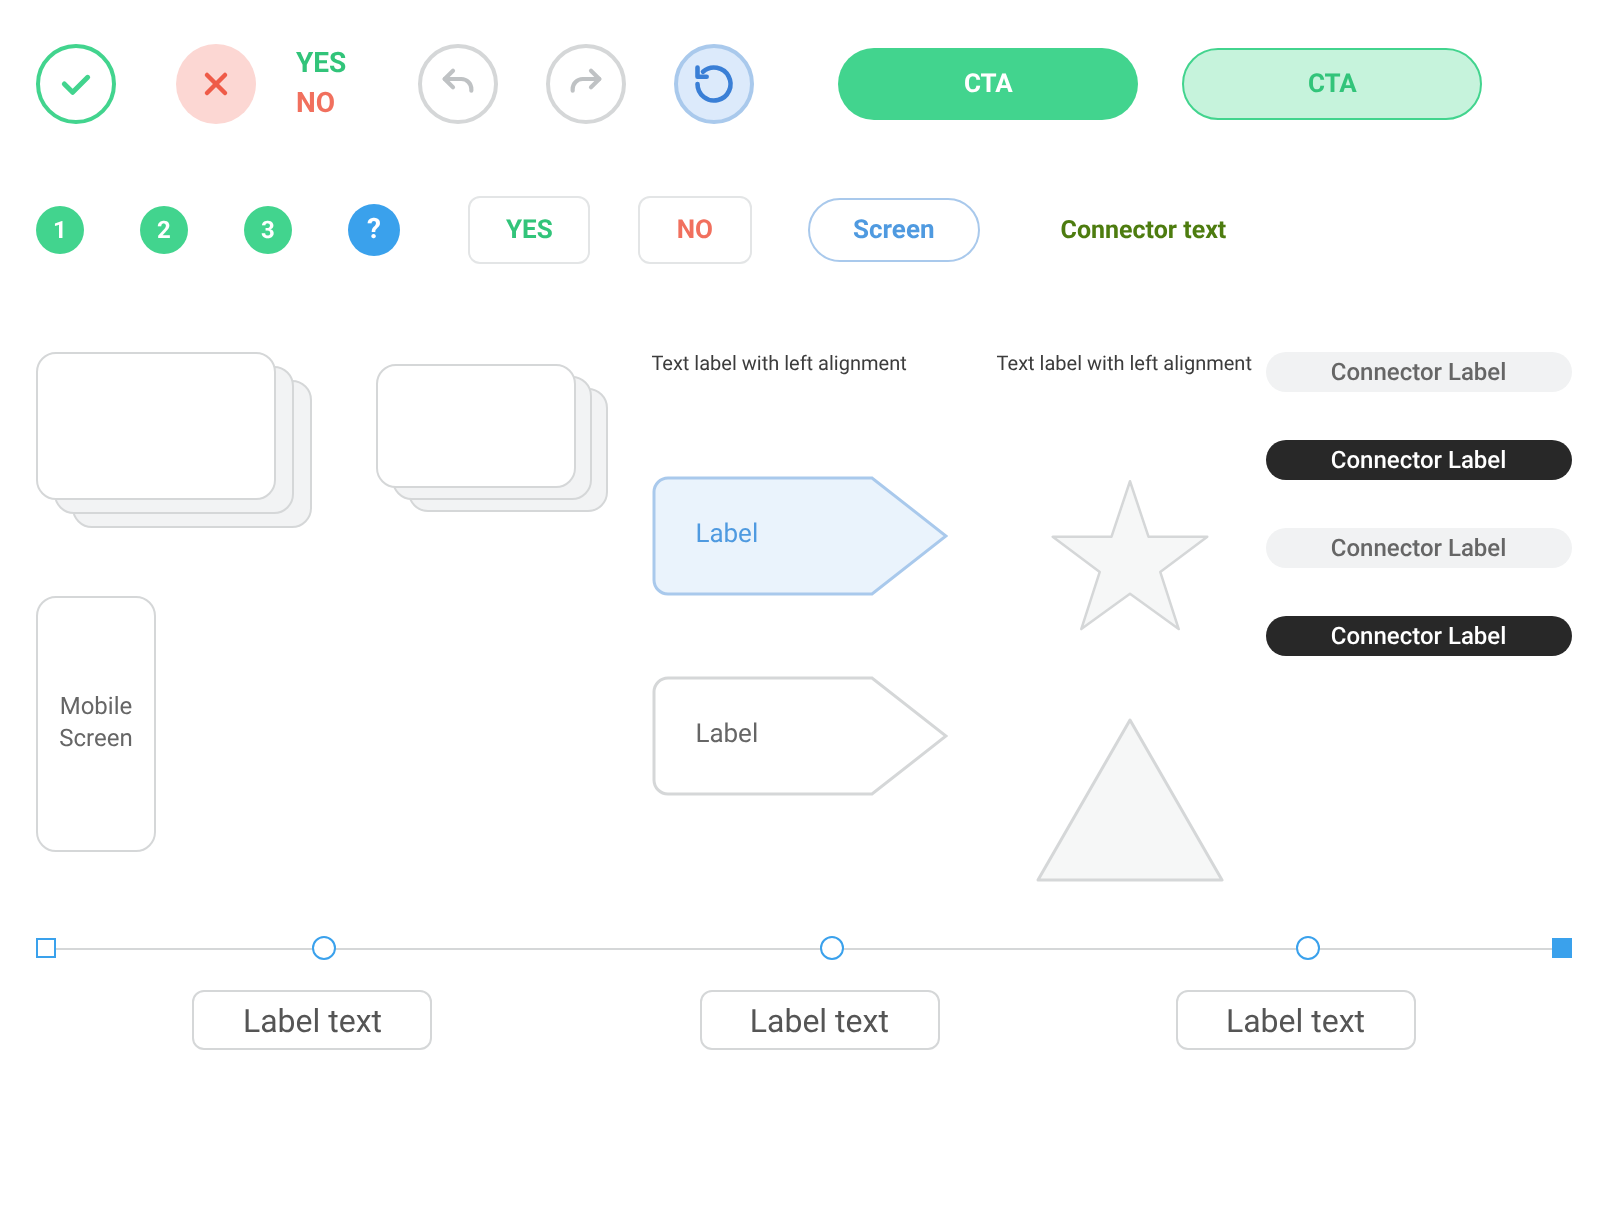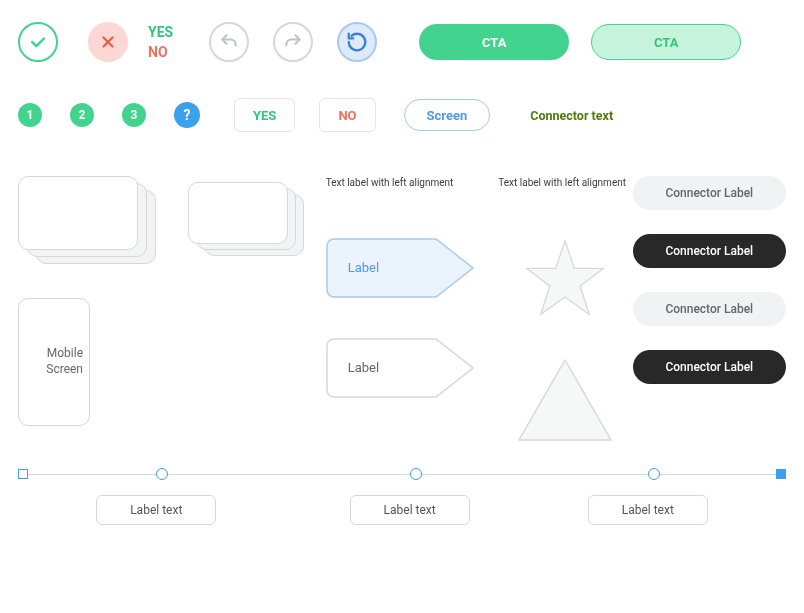--- a/index.html
+++ b/index.html
@@ -39,44 +39,44 @@
   .stackA .c2{position:absolute;right:9px;bottom:7px;width:120px;height:74px;background:#f2f3f4}
   .stackA .c3{position:absolute;right:18px;bottom:14px;width:120px;height:74px}
   .stackB{width:120px;height:80px}
   .stackB .c1{position:absolute;right:0;bottom:0;width:100px;height:62px;background:#f2f3f4}
   .stackB .c2{position:absolute;right:8px;bottom:6px;width:100px;height:62px;background:#f2f3f4}
   .stackB .c3{position:absolute;right:16px;bottom:12px;width:100px;height:62px}
   .screens{display:flex;gap:24px;align-items:flex-end}
   .web{width:188px;height:128px;border:1.5px solid #d5d7d8;border-radius:6px;position:relative;display:flex;align-items:center;justify-content:center;color:#666;font-size:13px}
   .web::before{content:"";position:absolute;top:0;left:0;right:0;height:18px;border-bottom:1.5px solid #d5d7d8;border-radius:6px 6px 0 0}
   .web::after{content:"";position:absolute;top:6px;left:8px;width:5px;height:5px;border-radius:50%;background:#d5d7d8;box-shadow:9px 0 0 #d5d7d8,18px 0 0 #d5d7d8}
-  .mobile{width:72px;height:128px;border:1.5px solid #d5d7d8;border-radius:10px;display:flex;align-items:center;justify-content:center;text-align:right;font-size:12px;line-height:1.3;color:#666;padding:0 6px}
+  .mobile{width:60px;height:128px;border:1.5px solid #d5d7d8;border-radius:10px;display:flex;align-items:center;justify-content:center;text-align:center;font-size:12px;line-height:1.3;color:#666;padding:0 6px}
   .colB{width:180px;margin-left:20px}
   .tlabel{font-size:10px;line-height:1.35;color:#3c3c3c;margin-bottom:48px;width:130px}
   .tag{width:148px;height:60px;position:relative;display:flex;align-items:center;padding-left:22px;font-size:13px;margin-bottom:40px}
   .tag svg{position:absolute;inset:0;width:100%;height:100%}
   .tag-blue{color:#4f9ae0}
   .tag-grey{color:#666}
   .colC{width:140px;margin-left:0}
   .star,.tri{display:flex;justify-content:center}
   .star{margin-top:40px;margin-bottom:38px}
   .colD{margin-left:auto;width:160px;display:flex;flex-direction:column;gap:24px;padding-top:0}
-  .connlbl{height:34px;border-radius:17px;display:flex;align-items:center;justify-content:center;font-size:12px;font-weight:500}
+  .connlbl{height:20px;border-radius:17px;display:flex;align-items:center;justify-content:center;font-size:12px;font-weight:500}
   .cl-light{background:#f1f2f3;color:#666}
   .cl-dark{background:#282828;color:#fff}
   
   .timeline{position:relative;margin-top:10px}
   .tl-bar{height:1.5px;background:#d5d7d8;position:relative}
   .tl-start{position:absolute;left:0;top:-5px;width:10px;height:10px;border:1.5px solid #3aa1ec;background:#fff}
   .tl-end{position:absolute;right:0;top:-5px;width:10px;height:10px;background:#3aa1ec}
   .tl-dot{position:absolute;top:-6px;width:12px;height:12px;border:1.5px solid #3aa1ec;border-radius:50%;background:#fff}
   .d1{left:18%}
   .d2{left:51%}
   .d3{left:82%}
-  .tl-label{height:30px;border:1.5px solid #d5d7d8;border-radius:6px;display:flex;align-items:center;justify-content:center;font-size:12px;color:#555;width:120px;position:absolute;transform:translateX(-50%)}
+  .tl-label{height:30px;border:1.5px solid #d5d7d8;border-radius:6px;display:flex;align-items:center;justify-content:center;font-size:16px;color:#555;width:120px;position:absolute;transform:translateX(-50%)}
   .l1{left:18%}
   .l2{left:51%}
   .l3{left:82%}
   .tl-label-row{position:relative;height:32px;margin-top:20px}
 </style>
 </head>
 <body>
 
 <div class="row row1">
   <div class="circ check">

